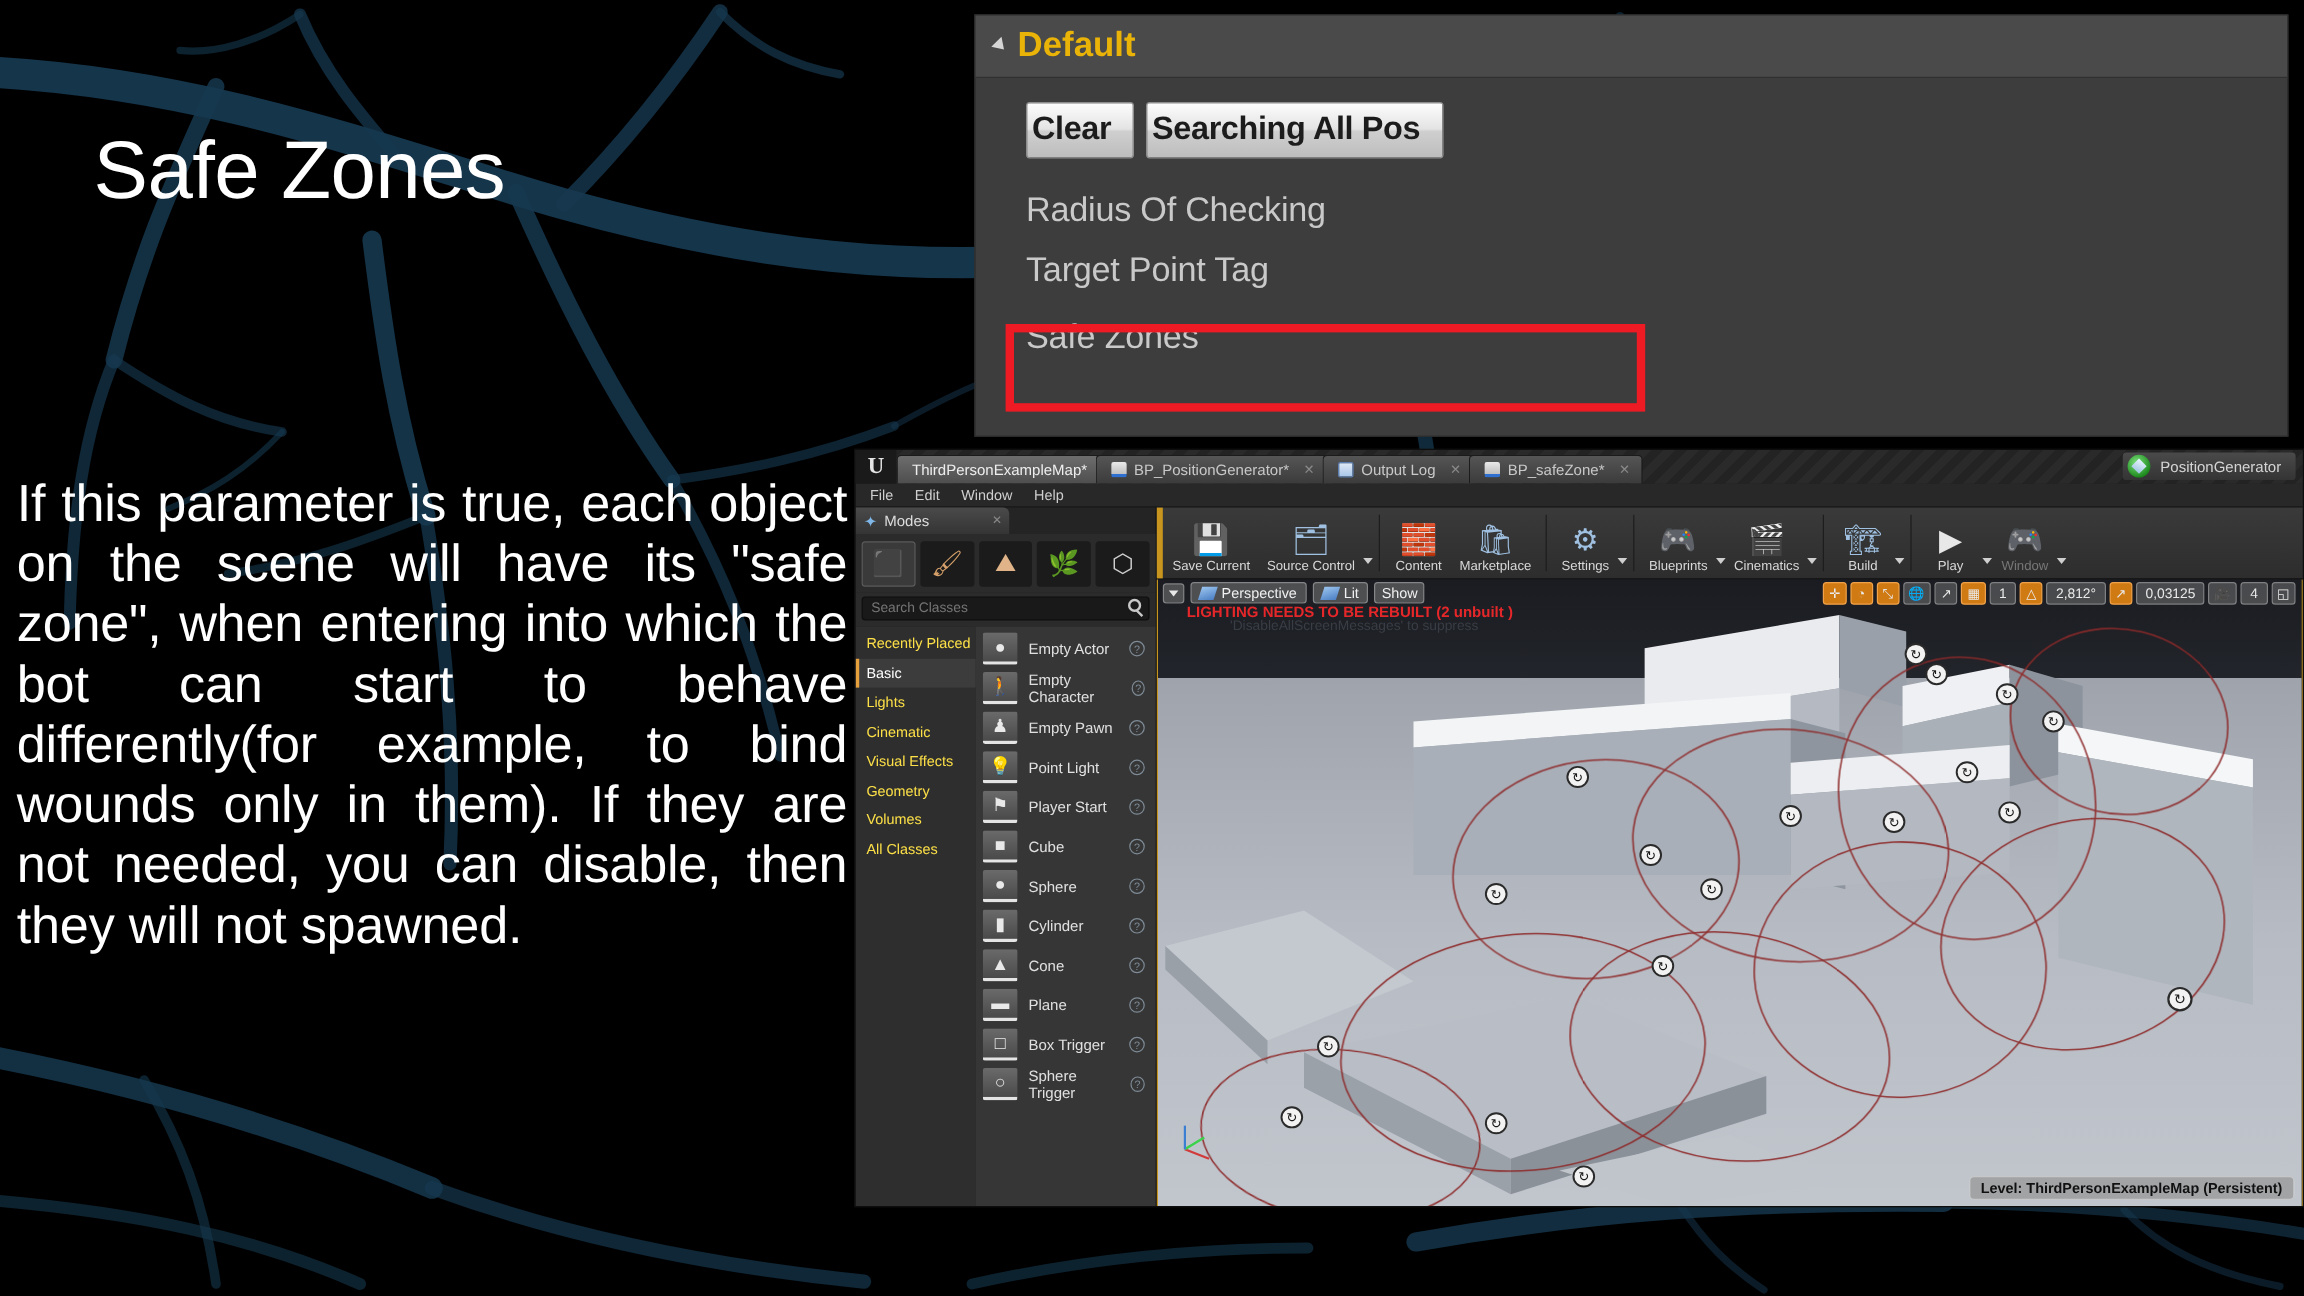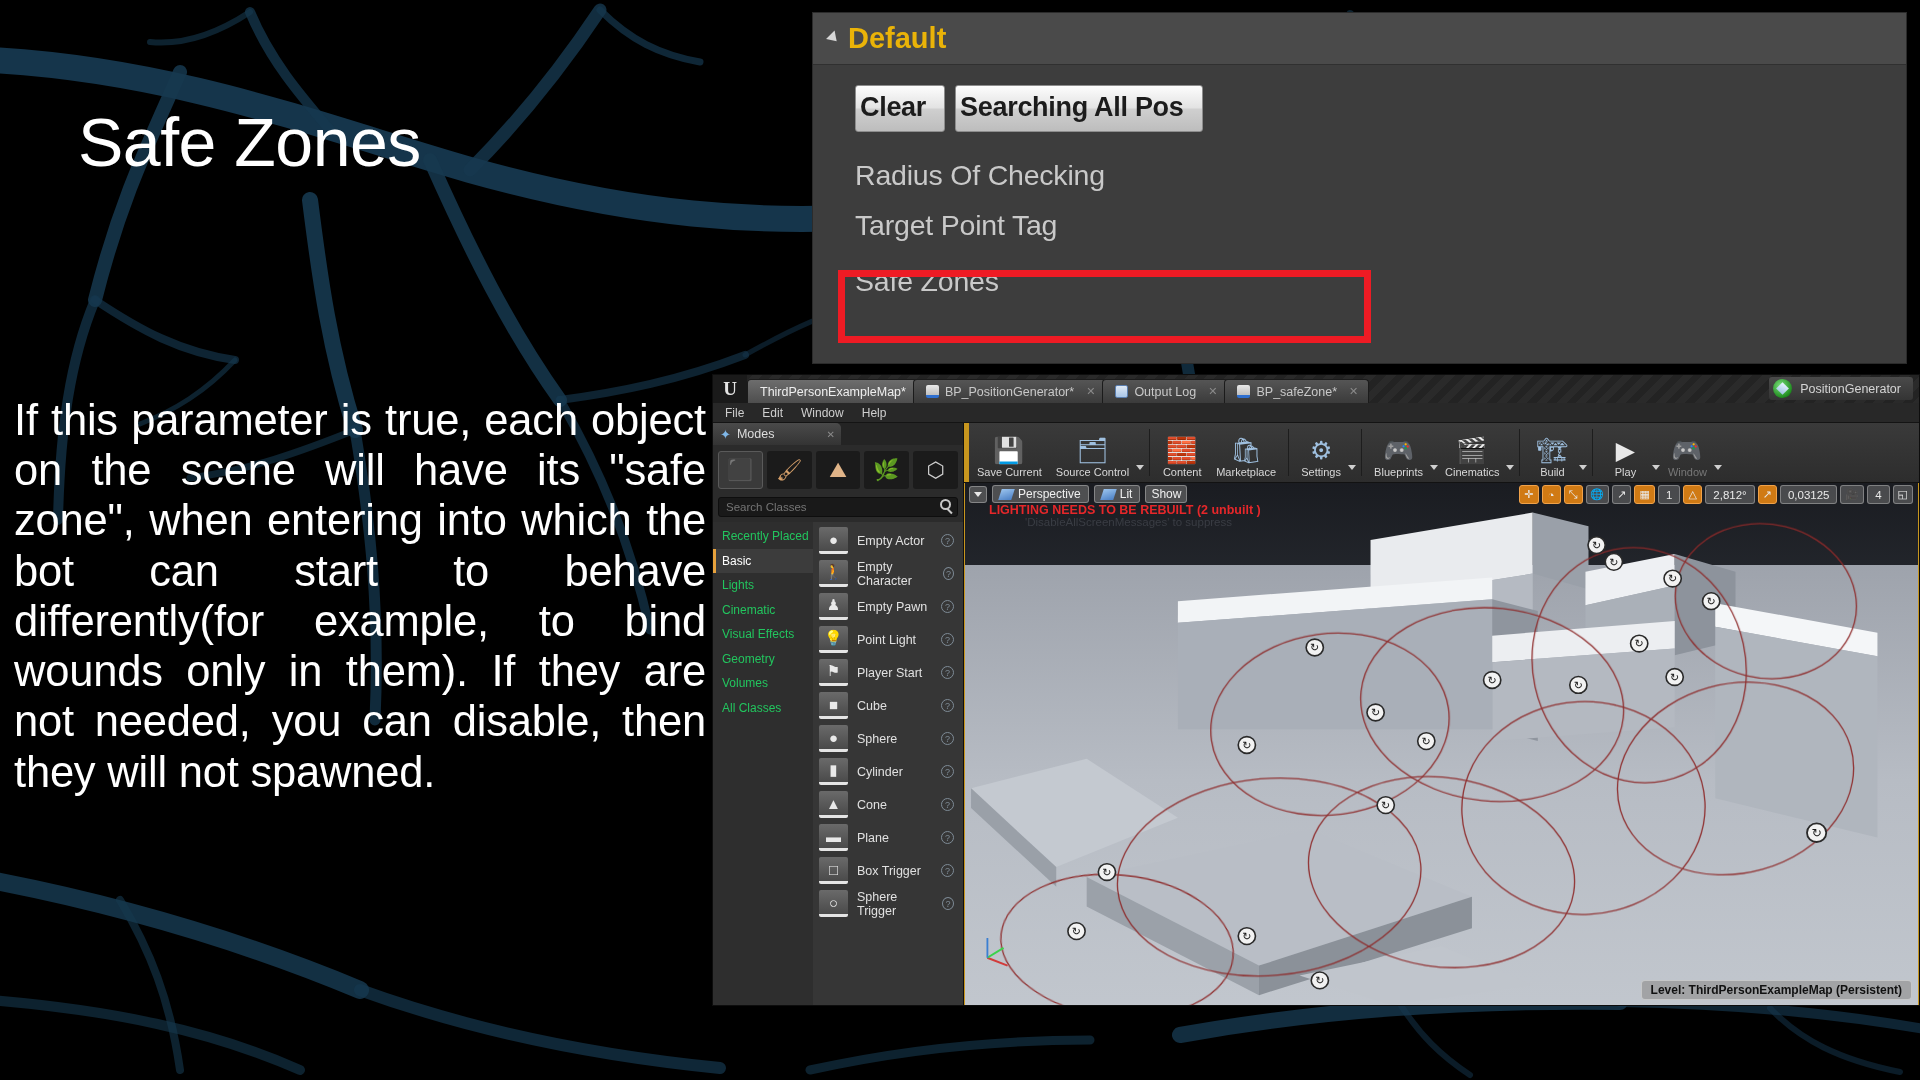--- a/index.html
+++ b/index.html
@@ -152,21 +152,21 @@
   }
   #search-icon::after {
     content:''; position:absolute; right:-4px; bottom:-4px; width:7px; height:2px;
     background:#c9c9c9; transform: rotate(45deg);
   }
 
   #modes-split { display: flex; height: 500px; }
   #cat-list { width: 100px; background: #2e2e2e; padding-top: 2px; }
   .cat-item {
     height: 24.5px; display: flex; align-items: center; padding-left: 9px;
-    font-size: 12px; color: #22c55e; cursor: pointer; position: relative;
+    font-size: 12px; color: #fde047; cursor: pointer; position: relative;
   }
   .cat-item.active { background: #3c3c3c; color: #fff; font-weight: 400; }
   .cat-item.active::before {
     content:''; position:absolute; left:0; top:0; bottom:0; width:3px; background:#e6a13c;
   }
 
   #place-list { flex: 1; background: #363636; padding: 2px 0 0 0; overflow: hidden; }
   .place-item {
     height: 33px; display: flex; align-items: center; gap: 9px; padding-left: 6px;
     font-size: 12.5px; color: #e0e0e0; cursor: pointer;

